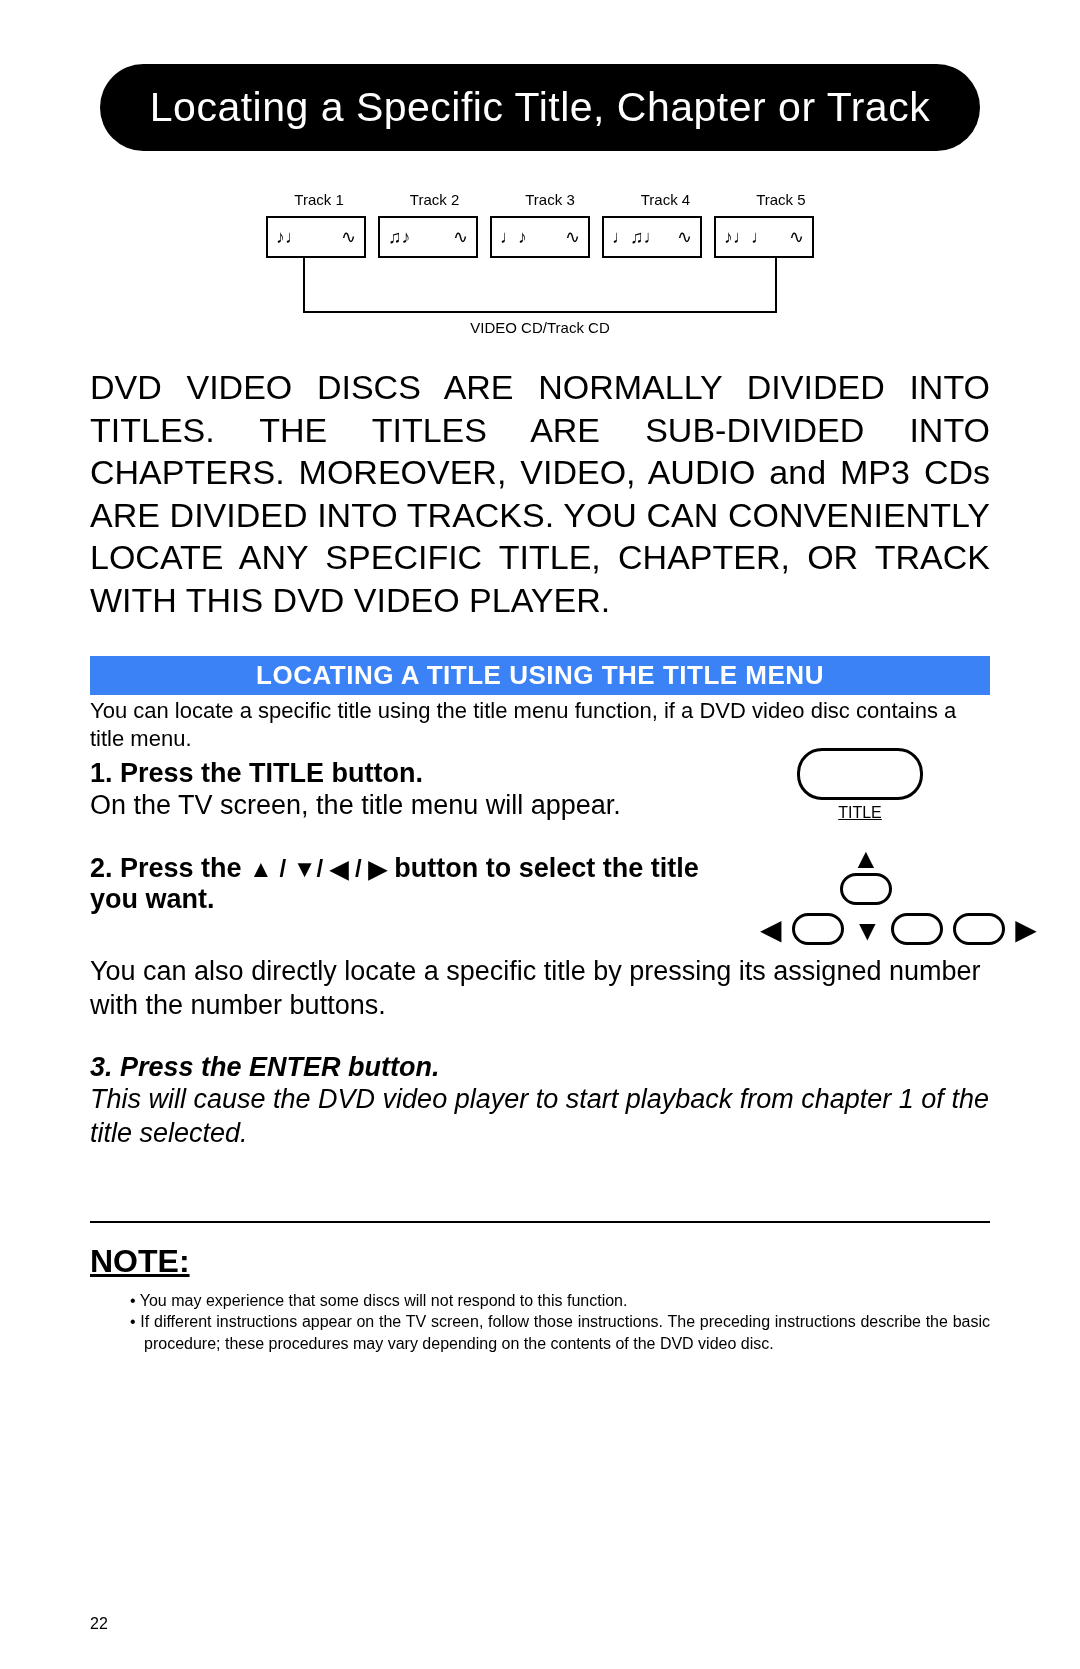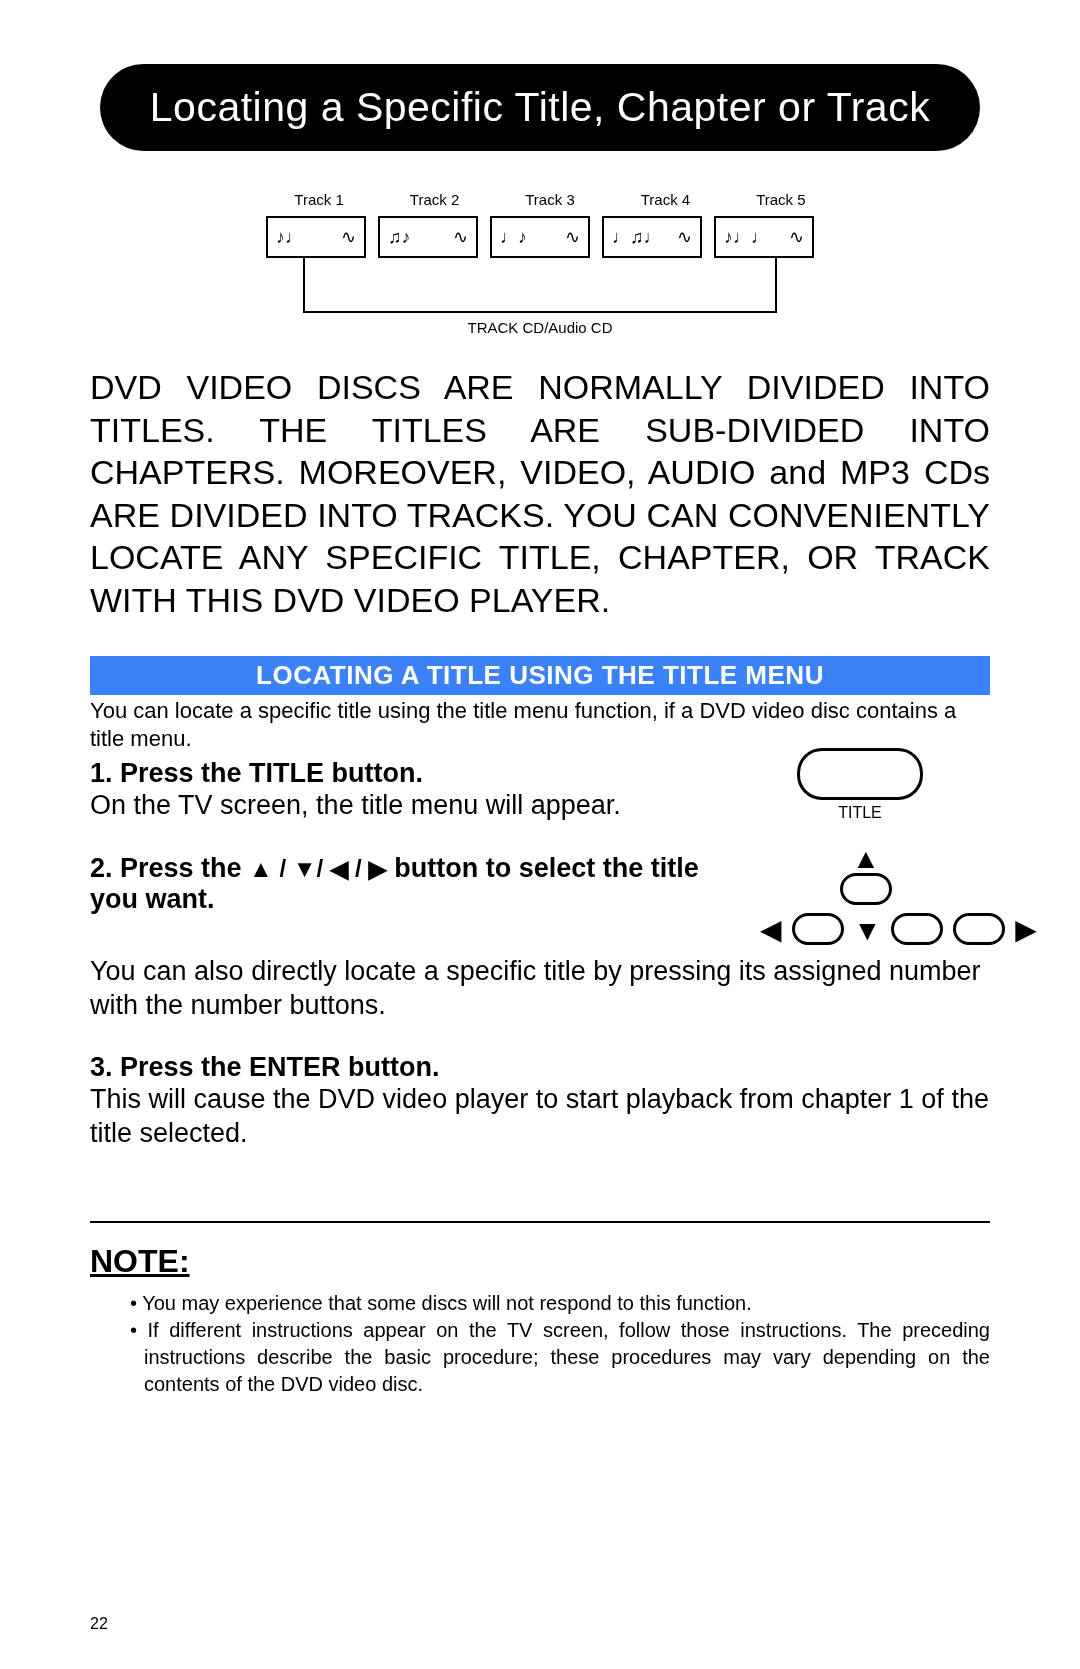--- a/index.html
+++ b/index.html
@@ -113,20 +113,21 @@
   .capsule {
     width: 120px;
     height: 46px;
     border: 3px solid #000;
     border-radius: 25px;
     margin: 0 auto;
   }
   .button-sub {
     font-size: 16px;
     margin-top: 4px;
+    text-decoration: underline;
   }
   .dpad {
     position: absolute;
     right: 20px;
     top: -10px;
     width: 210px;
     height: 130px;
   }
   .dpad .arrow-up {
     position: absolute;
@@ -175,21 +176,21 @@
     margin-bottom: 20px;
   }
   .note-heading {
     font-size: 32px;
     font-weight: bold;
     margin-bottom: 10px;
     text-decoration: underline;
   }
   .note-list {
     margin-left: 40px;
-    font-size: 20px;
+    font-size: 16px;
     line-height: 1.35;
     text-align: justify;
   }
   .note-list .bullet-line {
     text-indent: -14px;
     padding-left: 14px;
   }
   .page-num {
     position: absolute;
     bottom: 36px;
@@ -233,21 +234,21 @@
       <div class="track-box">
           <span>♩♫♩</span>
           <span>∿</span>
         </div>
       <div class="track-box">
           <span>♪♩♩</span>
           <span>∿</span>
         </div>
     </div>
     <div class="bracket"></div>
-    <div class="bracket-label">TRACK CD/Audio CD</div>
+    <div class="bracket-label">VIDEO CD/Track CD</div>
   </div>
 
   <div class="intro-para">DVD VIDEO DISCS ARE NORMALLY DIVIDED INTO TITLES.  THE TITLES ARE SUB-DIVIDED INTO CHAPTERS.  MOREOVER, VIDEO, AUDIO and MP3 CDs ARE DIVIDED INTO TRACKS.  YOU CAN CONVENIENTLY LOCATE ANY SPECIFIC TITLE, CHAPTER, OR TRACK WITH THIS DVD VIDEO PLAYER.</div>
 
   <div class="section-bar">LOCATING A TITLE USING THE TITLE MENU</div>
   <div class="body-text">You can locate a specific title using the title menu function, if a DVD video disc contains a title menu.</div>
 
   <div class="step-block">
     <div class="step-bold">1. Press the TITLE button.</div>
     <div class="step-text">On the TV screen, the title menu will appear.</div>
@@ -269,21 +270,21 @@
         <div class="small-cap"></div>
         <span class="arrow-down arrow-glyph">▼</span>
         <div class="small-cap"></div>
         <div class="small-cap"></div>
         <span class="tri arrow-glyph">▶</span>
       </div>
     </div>
     <div class="step-text" style="margin-top:40px;max-width:900px;">You can also directly locate a specific title by pressing its assigned number with the number buttons.</div>
   </div>
 
-  <div class="step-block" style="margin-top:30px;">
+  <div class="step-block" style="margin-top:30px;font-style:italic;">
     <div class="step-bold">3. Press the ENTER button.</div>
     <div class="step-text">This will cause the DVD video player to start playback from chapter 1 of the title selected.</div>
   </div>
 
   <hr class="divider">
 
   <div class="note-heading">NOTE:</div>
   <div class="note-list">
     <div class="bullet-line">• You may experience that some discs will not respond to this function.</div>
     <div class="bullet-line">• If different instructions appear on the TV screen, follow those instructions. The preceding instructions describe the basic procedure; these procedures may vary depending on the contents of the DVD video disc.</div>

